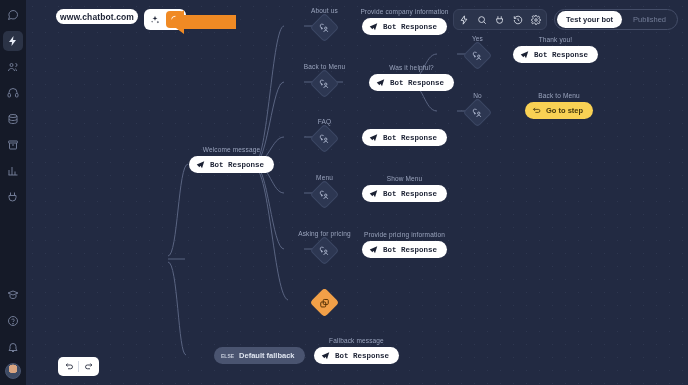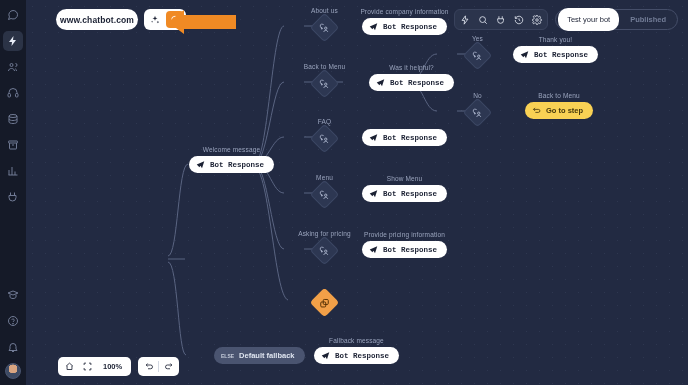--- a/index.html
+++ b/index.html
@@ -39,21 +39,21 @@
     background-image: radial-gradient(#2e3750 0.9px, transparent 1px);
     background-size: 13px 13px;
     overflow: hidden;
   }
   .edges { position: absolute; inset: 0; width: 662px; height: 385px; }
 
   
   .topleft { position: absolute; left: 30px; top: 9px; display: flex; gap: 6px; z-index: 20; }
   .url-pill {
     background: #fff; color: #1b2133; border-radius: 13px;
-    height: 21px; padding: 0 4px; display: flex; align-items: center;
+    height: 15px; padding: 0 4px; display: flex; align-items: center;
     font-size: 8.5px; font-weight: bold; letter-spacing: .1px;
   }
   .seg {
     background: #fff; border-radius: 6px; height: 21px; display: flex; align-items: center;
     padding: 2px; gap: 2px;
   }
   .seg-btn {
     width: 18px; height: 17px; border-radius: 4px;
     display: flex; align-items: center; justify-content: center; color: #1b2133;
   }
@@ -71,26 +71,26 @@
     padding: 0 5px; gap: 8px;
   }
   .tool-ico { color: #e3e8f2; display: flex; }
   .tool-ico svg { width: 10px; height: 10px; }
   .btn-group {
     border: 1px solid #454e69; border-radius: 12px; height: 21px;
     display: flex; align-items: center; padding: 2px; gap: 2px; background: #242c43;
   }
   .btn-test {
     background: #fff; color: #1b2133; border-radius: 10px;
-    height: 23px; padding: 0 9px; display: flex; align-items: center;
-    font-size: 7.5px; font-weight: normal;
+    height: 17px; padding: 0 9px; display: flex; align-items: center;
+    font-size: 7.5px; font-weight: bold;
   }
   .btn-pub {
     color: #737d97; border-radius: 10px; height: 17px; padding: 0 9px;
-    display: flex; align-items: center; font-size: 7.5px; font-weight: bold;
+    display: flex; align-items: center; font-size: 7.5px; font-weight: normal;
   }
 
   
   .node { position: absolute; z-index: 10; }
   .node-label {
     position: absolute; left: 50%; transform: translateX(-50%);
     bottom: 100%; margin-bottom: 3px; white-space: nowrap;
     font-size: 6.5px; color: #9aa4bd; letter-spacing: .15px;
   }
   .pill {
@@ -505,37 +505,20 @@
             <path d="M2 12 22 3l-6 19-4-7-3 4z"></path>
           </svg>
         <span>Bot Response</span>
       </div>
     </div>
 
     <div class="botctl">
       <div class="ctl">
         <div class="ctl-btn">
           <svg viewBox="0 0 24 24" fill="none" stroke="currentColor" stroke-width="2.2">
-              <path d="M3 11 12 3l9 8"></path>
-              <path d="M5.5 10v10h13V10"></path>
-            </svg>
-        </div>
-        <div class="ctl-btn">
-          <svg viewBox="0 0 24 24" fill="none" stroke="currentColor" stroke-width="2.2">
-              <path d="M3 8V3h5"></path>
-              <path d="M21 8V3h-5"></path>
-              <path d="M3 16v5h5"></path>
-              <path d="M21 16v5h-5"></path>
-            </svg>
-        </div>
-        <div class="ctl-zoom">100%</div>
-      </div>
-      <div class="ctl">
-        <div class="ctl-btn">
-          <svg viewBox="0 0 24 24" fill="none" stroke="currentColor" stroke-width="2.2">
               <path d="M4 8h11a5 5 0 0 1 0 10H8"></path>
               <path d="M7 4 3 8l4 4"></path>
             </svg>
         </div>
         <div class="ctl-sep"></div>
         <div class="ctl-btn">
           <svg viewBox="0 0 24 24" fill="none" stroke="currentColor" stroke-width="2.2">
               <path d="M20 8H9a5 5 0 0 0 0 10h7"></path>
               <path d="M17 4l4 4-4 4"></path>
             </svg>

